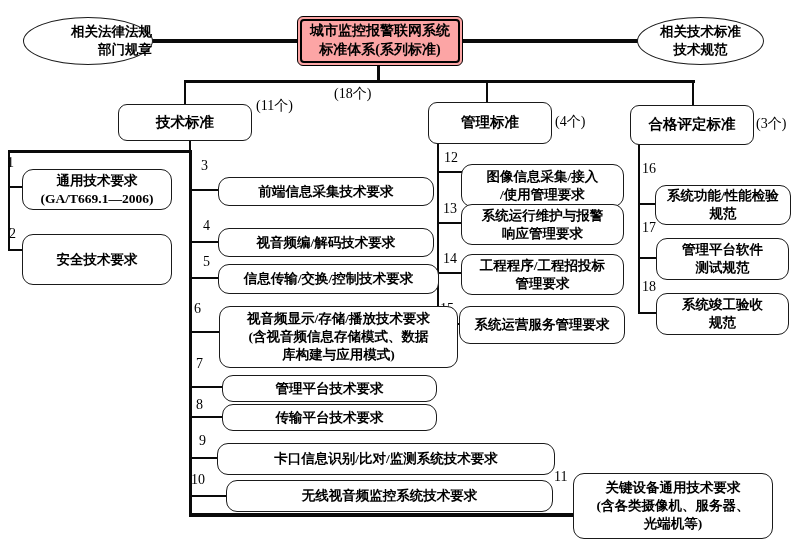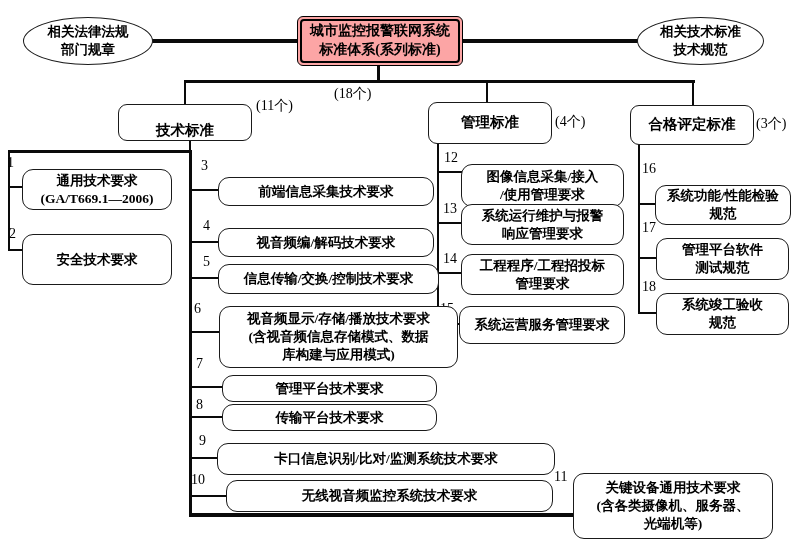--- a/index.html
+++ b/index.html
@@ -53,40 +53,40 @@
   <div class="hline" style="left:437px;top:171px;width:25px;height:2px;"></div>
   <div class="hline" style="left:437px;top:222px;width:25px;height:2px;"></div>
   <div class="hline" style="left:437px;top:272px;width:25px;height:2px;"></div>
   <div class="hline" style="left:437px;top:323px;width:23px;height:2px;"></div>
 
   <div class="vline" style="left:638px;top:142px;width:2px;height:172px;"></div>
   <div class="hline" style="left:638px;top:203px;width:18px;height:2px;"></div>
   <div class="hline" style="left:638px;top:257px;width:19px;height:2px;"></div>
   <div class="hline" style="left:638px;top:312px;width:19px;height:2px;"></div>
 
-  <div class="ellipse" style="left:23px;top:17px;width:128px;height:46px;">
+  <div class="ellipse" style="left:23px;top:17px;width:128px;height:46px;align-items:flex-end;">
     <div>相关法律法规</div>
     <div>部门规章</div>
   </div>
 
   <div class="rootbox" style="left:297px;top:16px;width:160px;height:44px;">
     <div class="rootbox-inner">
       <div>城市监控报警联网系统</div>
       <div>标准体系(系列标准)</div>
     </div>
   </div>
 
   <div class="ellipse" style="left:637px;top:17px;width:125px;height:46px;">
     <div>相关技术标准</div>
     <div>技术规范</div>
   </div>
 
   <div class="count" style="left:334px;top:85px;">(18个)</div>
 
-  <div class="node branch" style="left:118px;top:104px;width:132px;height:35px;justify-content:flex-end;">
+  <div class="node branch" style="left:118px;top:104px;width:132px;height:35px;">
     <div>技术标准</div>
   </div>
   <div class="count" style="left:256px;top:97px;">(11个)</div>
 
   <div class="node branch" style="left:428px;top:102px;width:122px;height:40px;">
     <div>管理标准</div>
   </div>
   <div class="count" style="left:555px;top:113px;">(4个)</div>
 
   <div class="node branch" style="left:630px;top:105px;width:122px;height:38px;">

